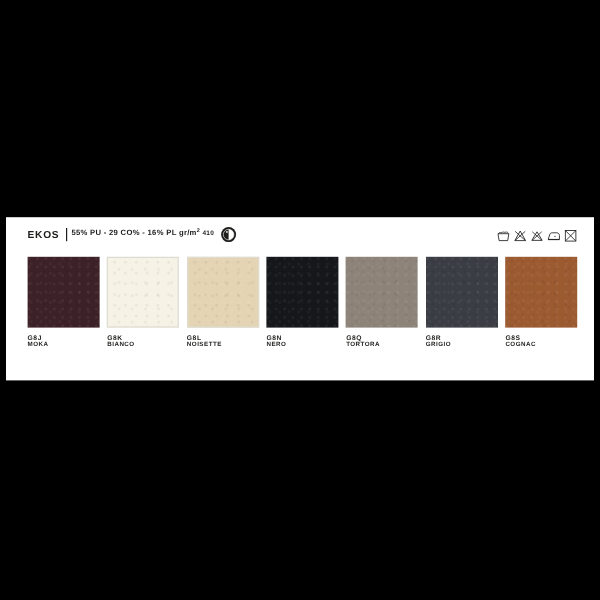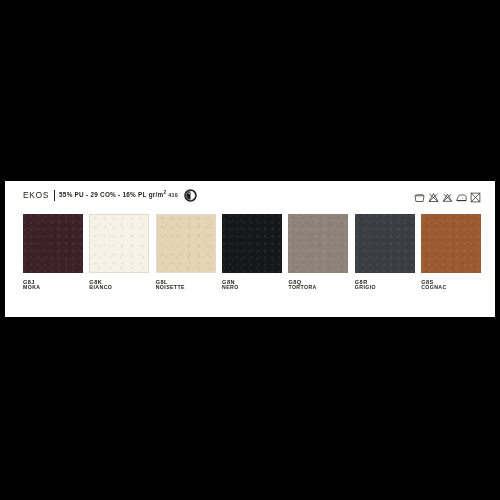--- a/index.html
+++ b/index.html
@@ -49,21 +49,21 @@
     position: absolute;
     left: 0;
     top: 0;
     display: flex;
     align-items: center;
     white-space: nowrap;
   }
 
   .brand {
     font-size: 8.5px;
-    font-weight: normal;
+    font-weight: bold;
     letter-spacing: 0.6px;
     color: #1d1d1b;
     line-height: 1;
   }
 
   .divider-bar {
     display: inline-block;
     width: 1px;
     height: 11px;
     background: #1d1d1b;

